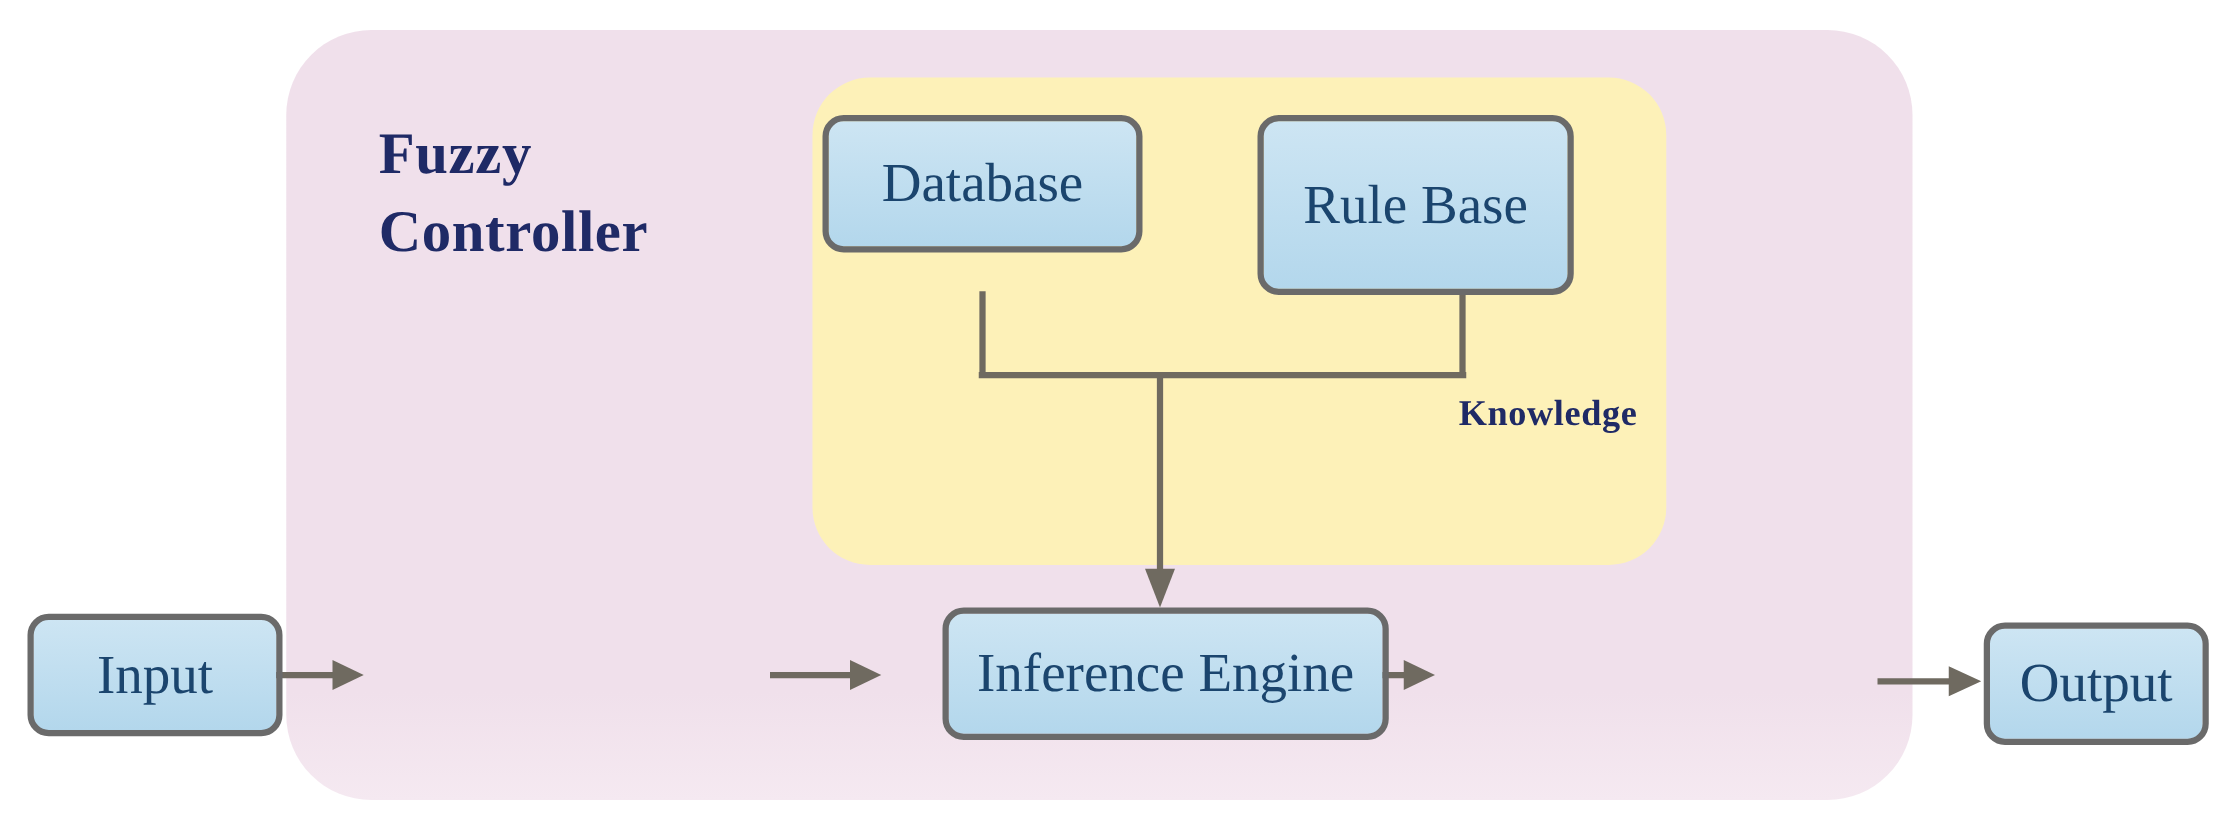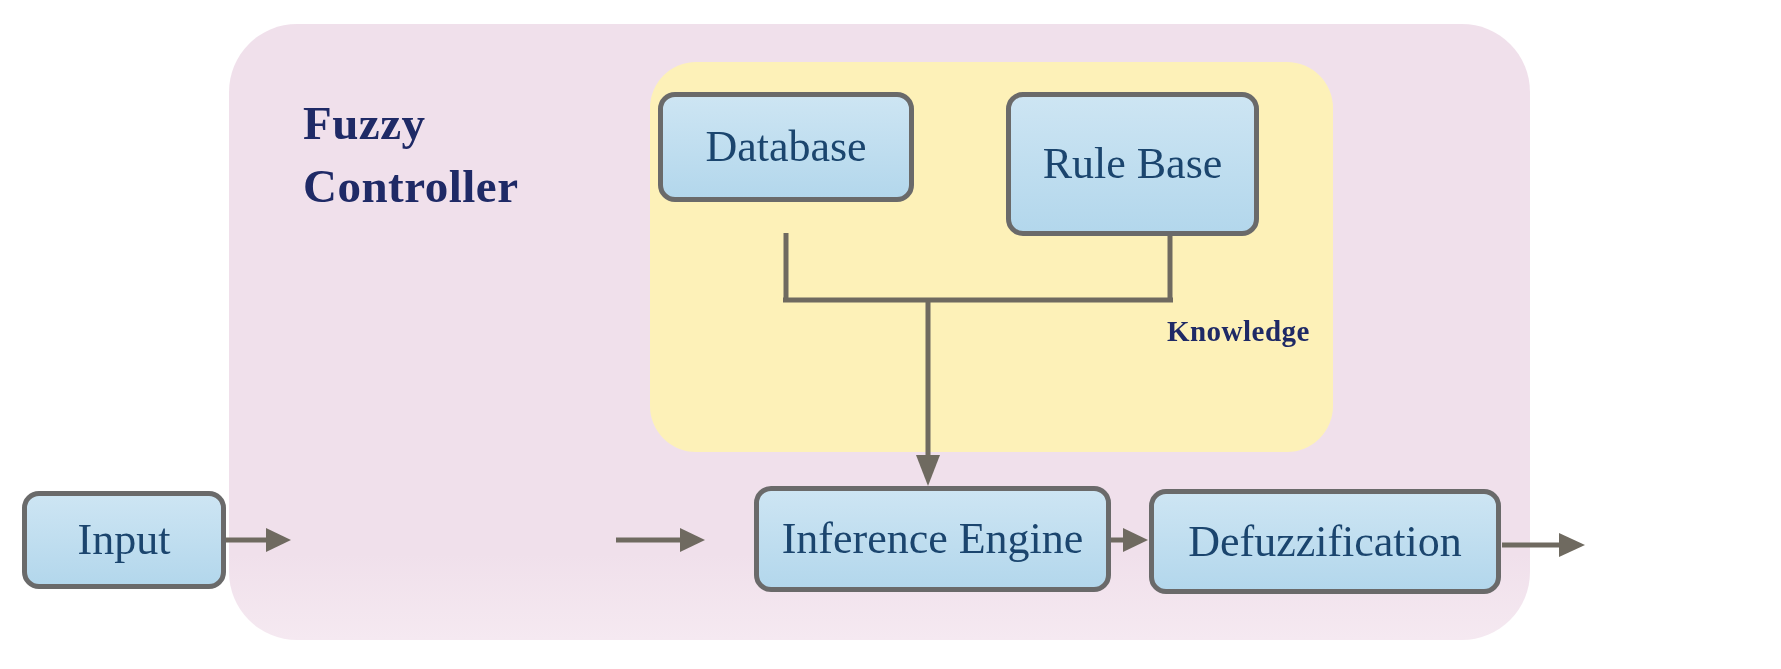--- a/index.html
+++ b/index.html
@@ -136,16 +136,16 @@
 
   <div class="node node-database">Database</div>
 
   <div class="node node-rule-base">Rule Base</div>
 
   <div class="node node-input">Input</div>
 
 
   <div class="node node-inference">Inference Engine</div>
 
-  <div class="node node-defuzzification">Defuzzification</div>
 
+  <div class="node node-output">Output</div>
 
 </div>
 
 </body></html>

